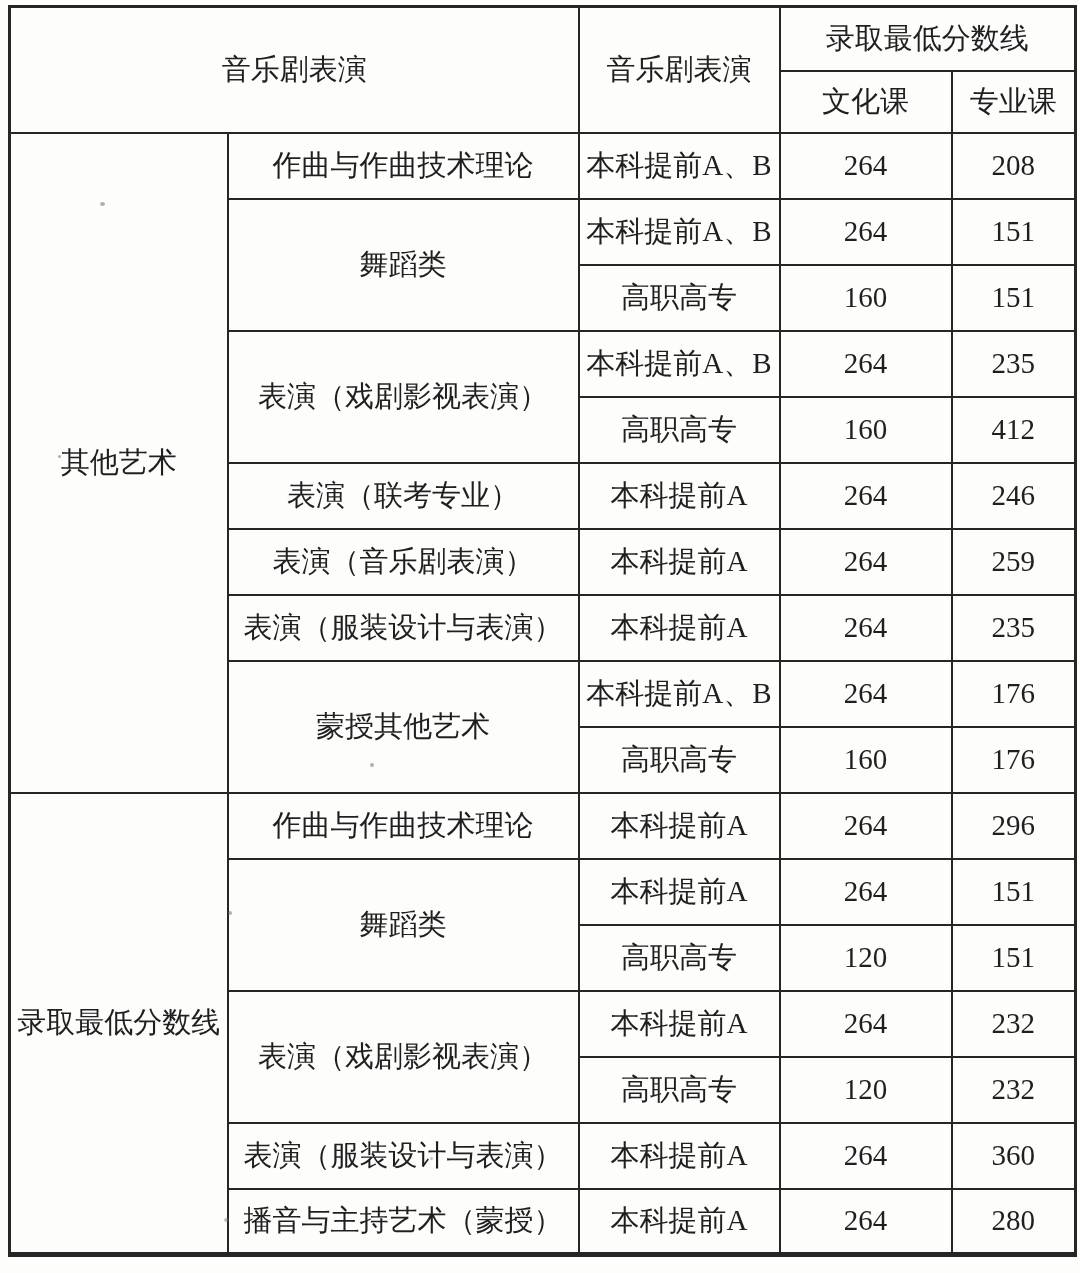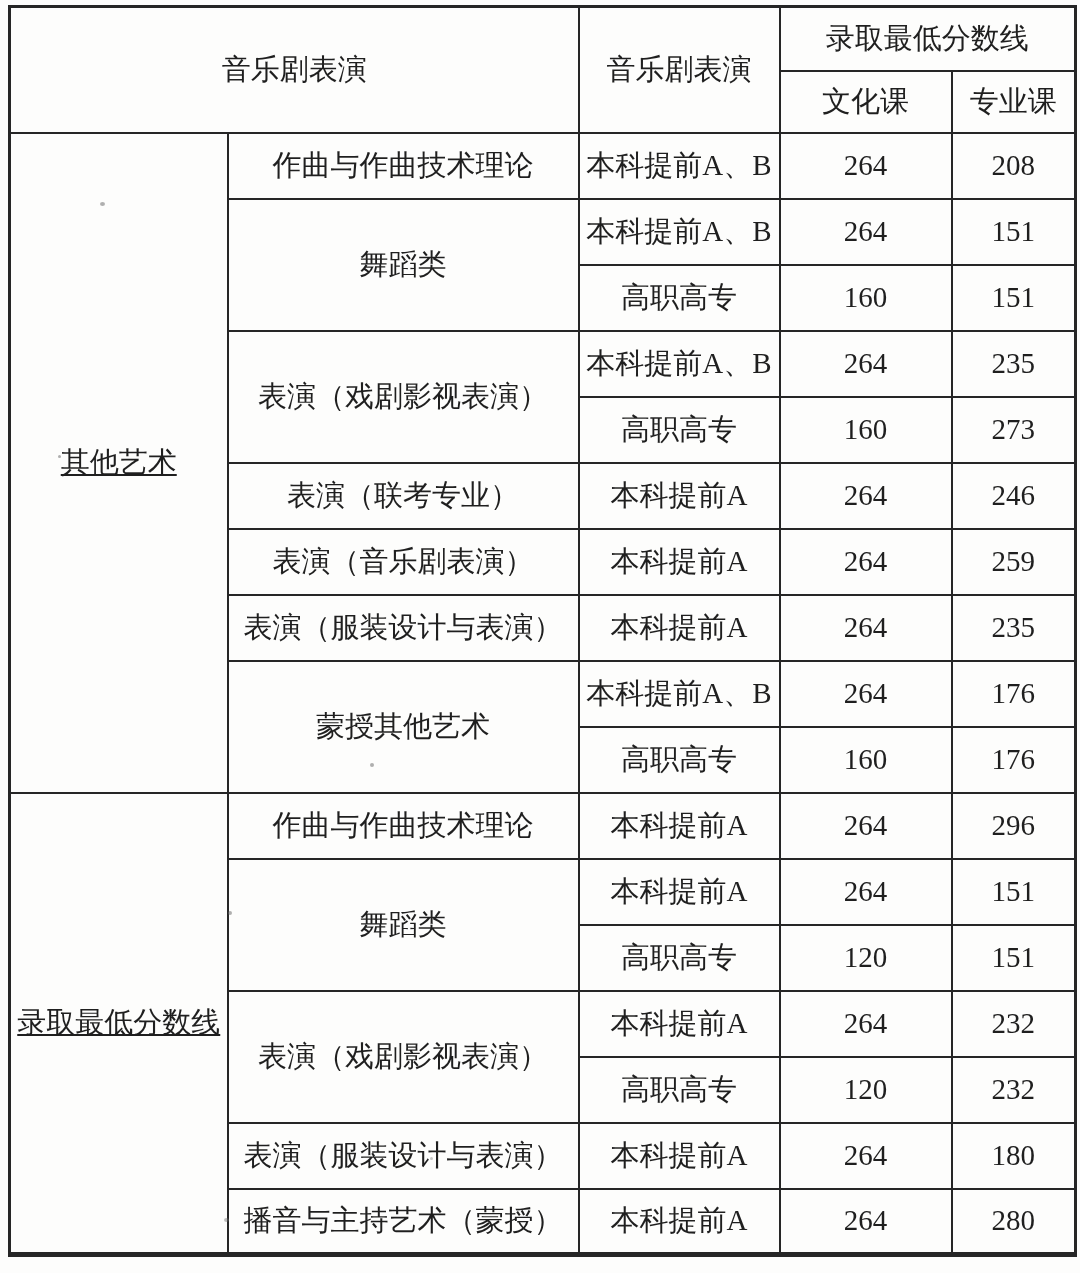--- a/index.html
+++ b/index.html
@@ -39,21 +39,21 @@
   }
   tr.hdr-row-1 { height: 64px; }
   tr.hdr-row-2 { height: 62px; }
   tr.data-row  { height: 66px; }
   th { font-size: 30px; }
   td.num {
     text-align: right;
     padding-right: 5px;
     font-variant-numeric: lining-nums;
   }
-  td.group-cell { font-size: 29px; text-decoration: underline; }
+  td.group-cell { font-size: 29px; }
   
   .speck {
     position: absolute;
     background: #6f6f6f;
     border-radius: 50%;
     opacity: 0.55;
   }
   .s1 { left: 100px;  top: 197px;  width: 5px; height: 4px; }
   .s2 { left: 526px;  top: 627px;  width: 4px; height: 4px; }
   .s3 { left: 370px;  top: 758px;  width: 4px; height: 4px; }
@@ -110,21 +110,21 @@
       </tr>
       <tr class="data-row">
         <td rowspan="2">表演（戏剧影视表演）</td>
         <td>本科提前A、B</td>
         <td class="num">264</td>
         <td class="num">235</td>
       </tr>
       <tr class="data-row">
         <td>高职高专</td>
         <td class="num">160</td>
-        <td class="num">273</td>
+        <td class="num">412</td>
       </tr>
       <tr class="data-row">
         <td>表演（联考专业）</td>
         <td>本科提前A</td>
         <td class="num">264</td>
         <td class="num">246</td>
       </tr>
       <tr class="data-row">
         <td>表演（音乐剧表演）</td>
         <td>本科提前A</td>
@@ -175,21 +175,21 @@
       </tr>
       <tr class="data-row">
         <td>高职高专</td>
         <td class="num">120</td>
         <td class="num">232</td>
       </tr>
       <tr class="data-row">
         <td>表演（服装设计与表演）</td>
         <td>本科提前A</td>
         <td class="num">264</td>
-        <td class="num">180</td>
+        <td class="num">360</td>
       </tr>
       <tr class="data-row">
         <td>播音与主持艺术（蒙授）</td>
         <td>本科提前A</td>
         <td class="num">264</td>
         <td class="num">280</td>
       </tr>
     </tbody>
   </table>
 

